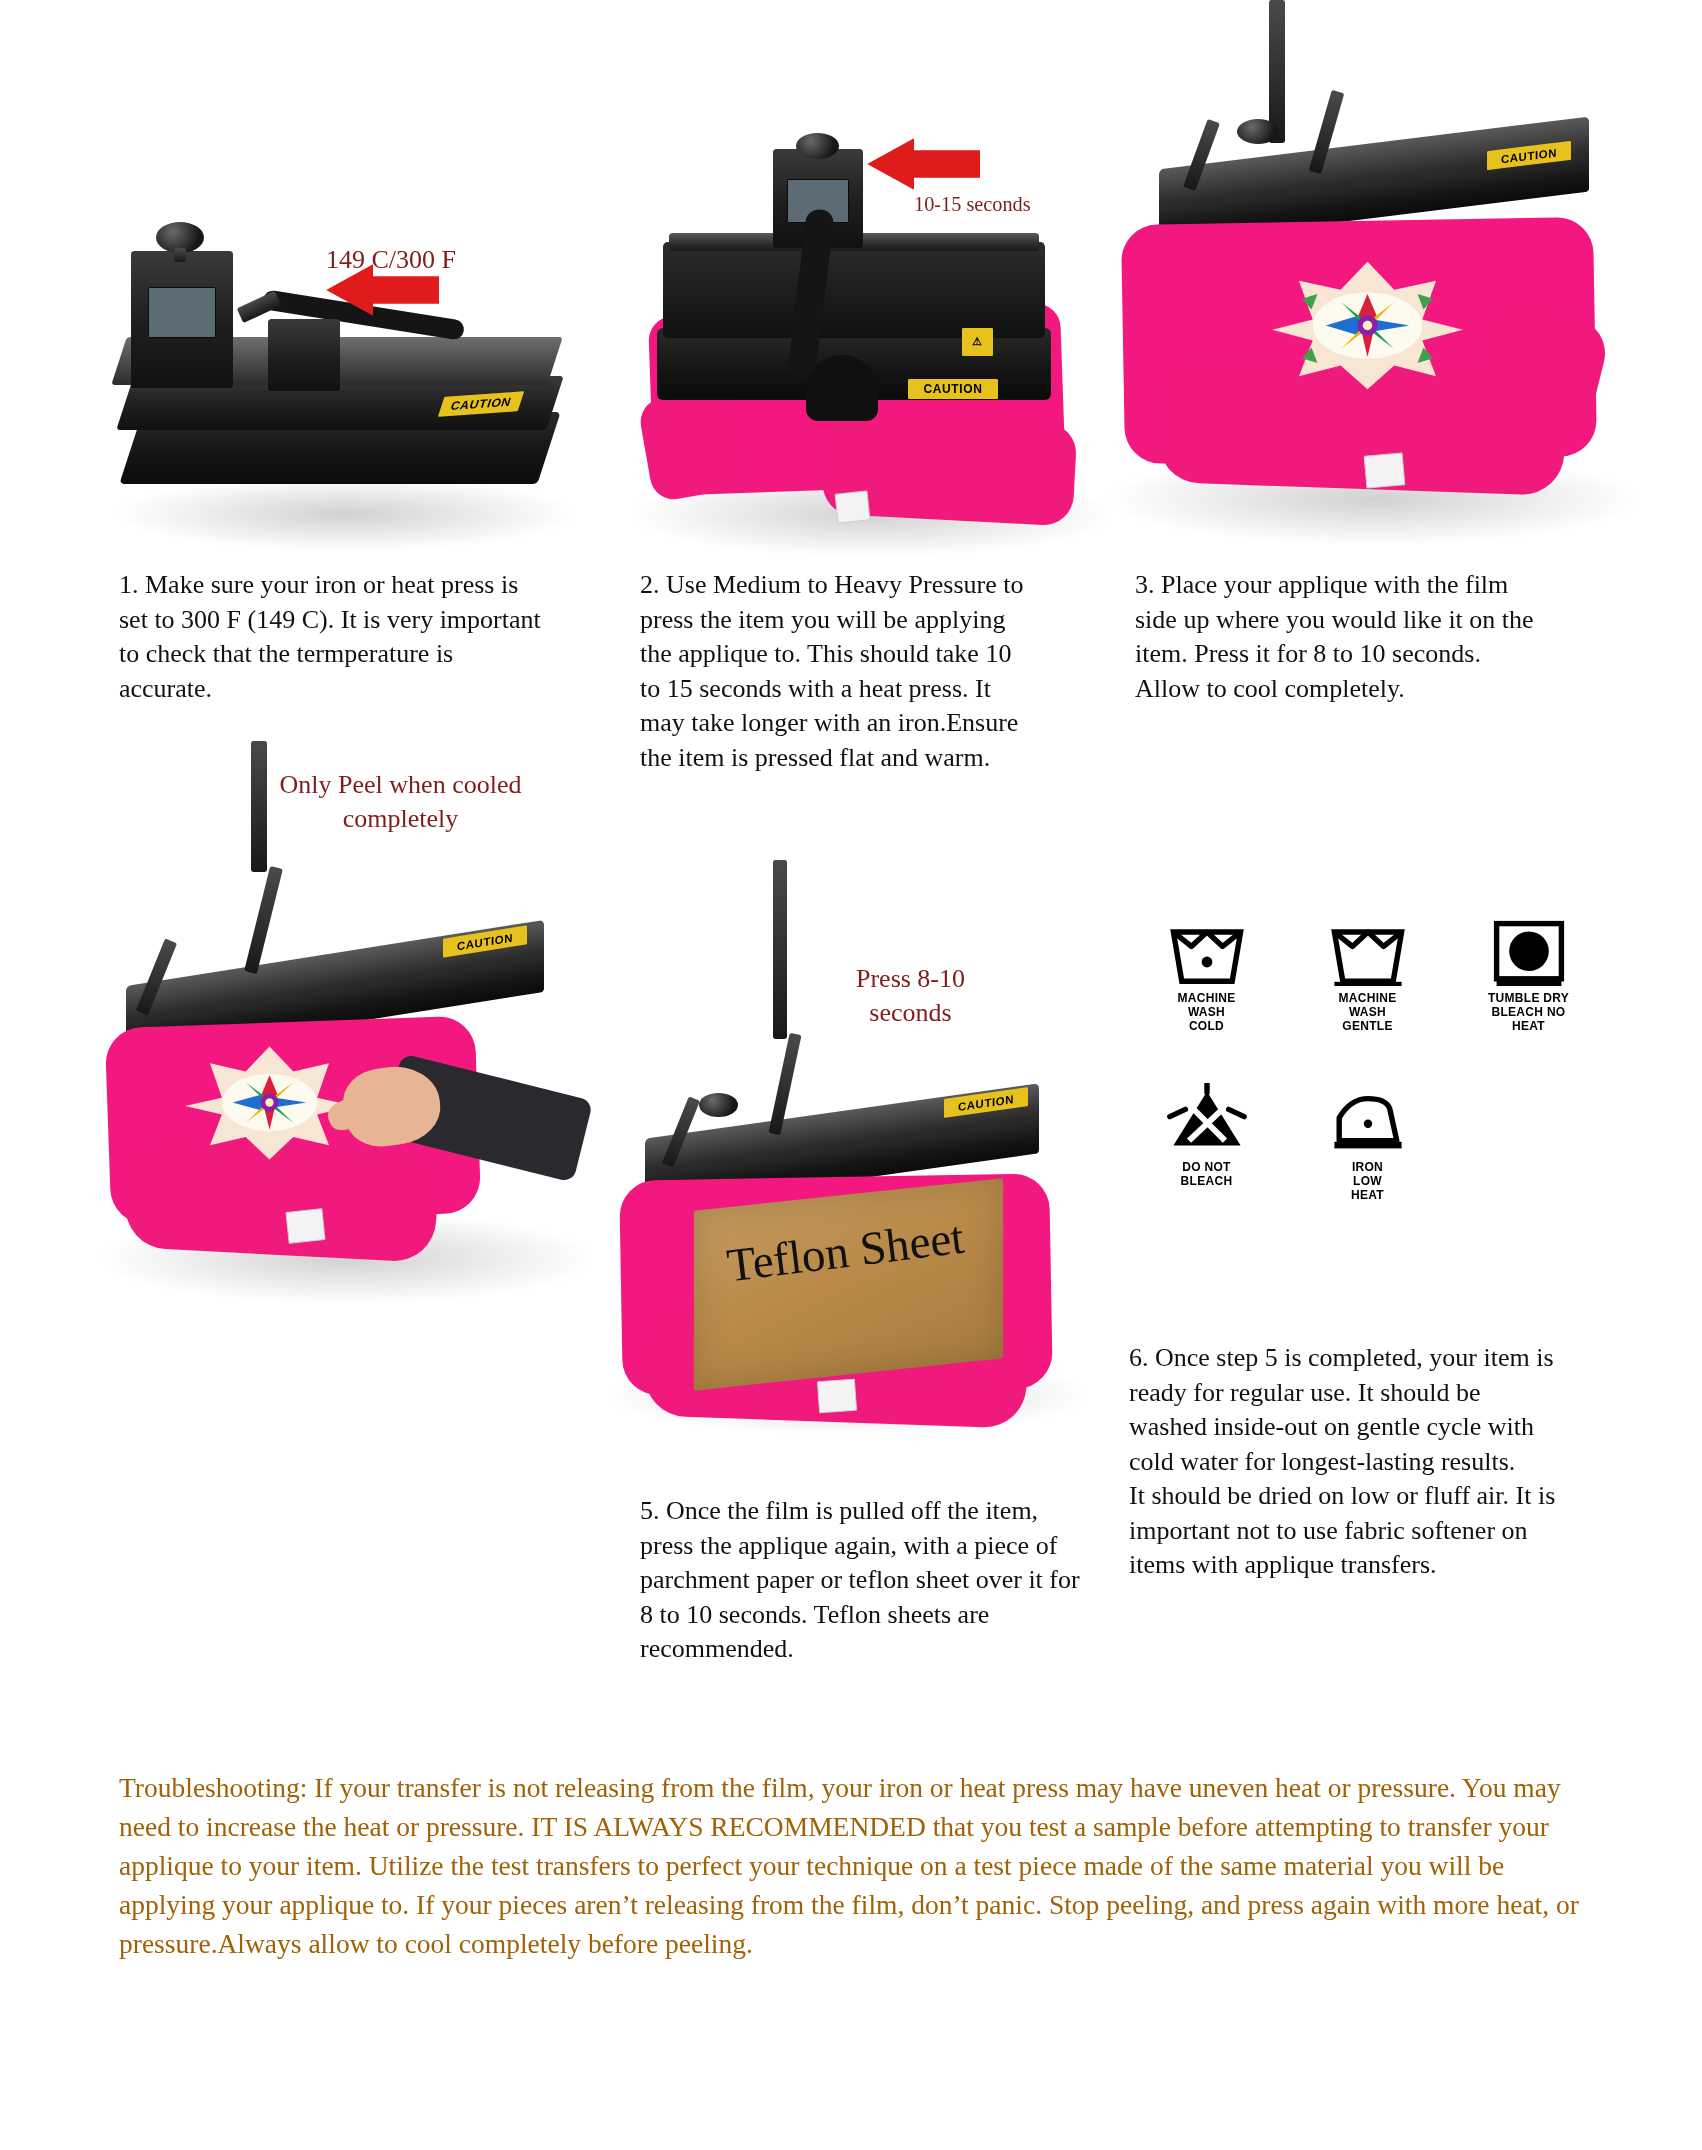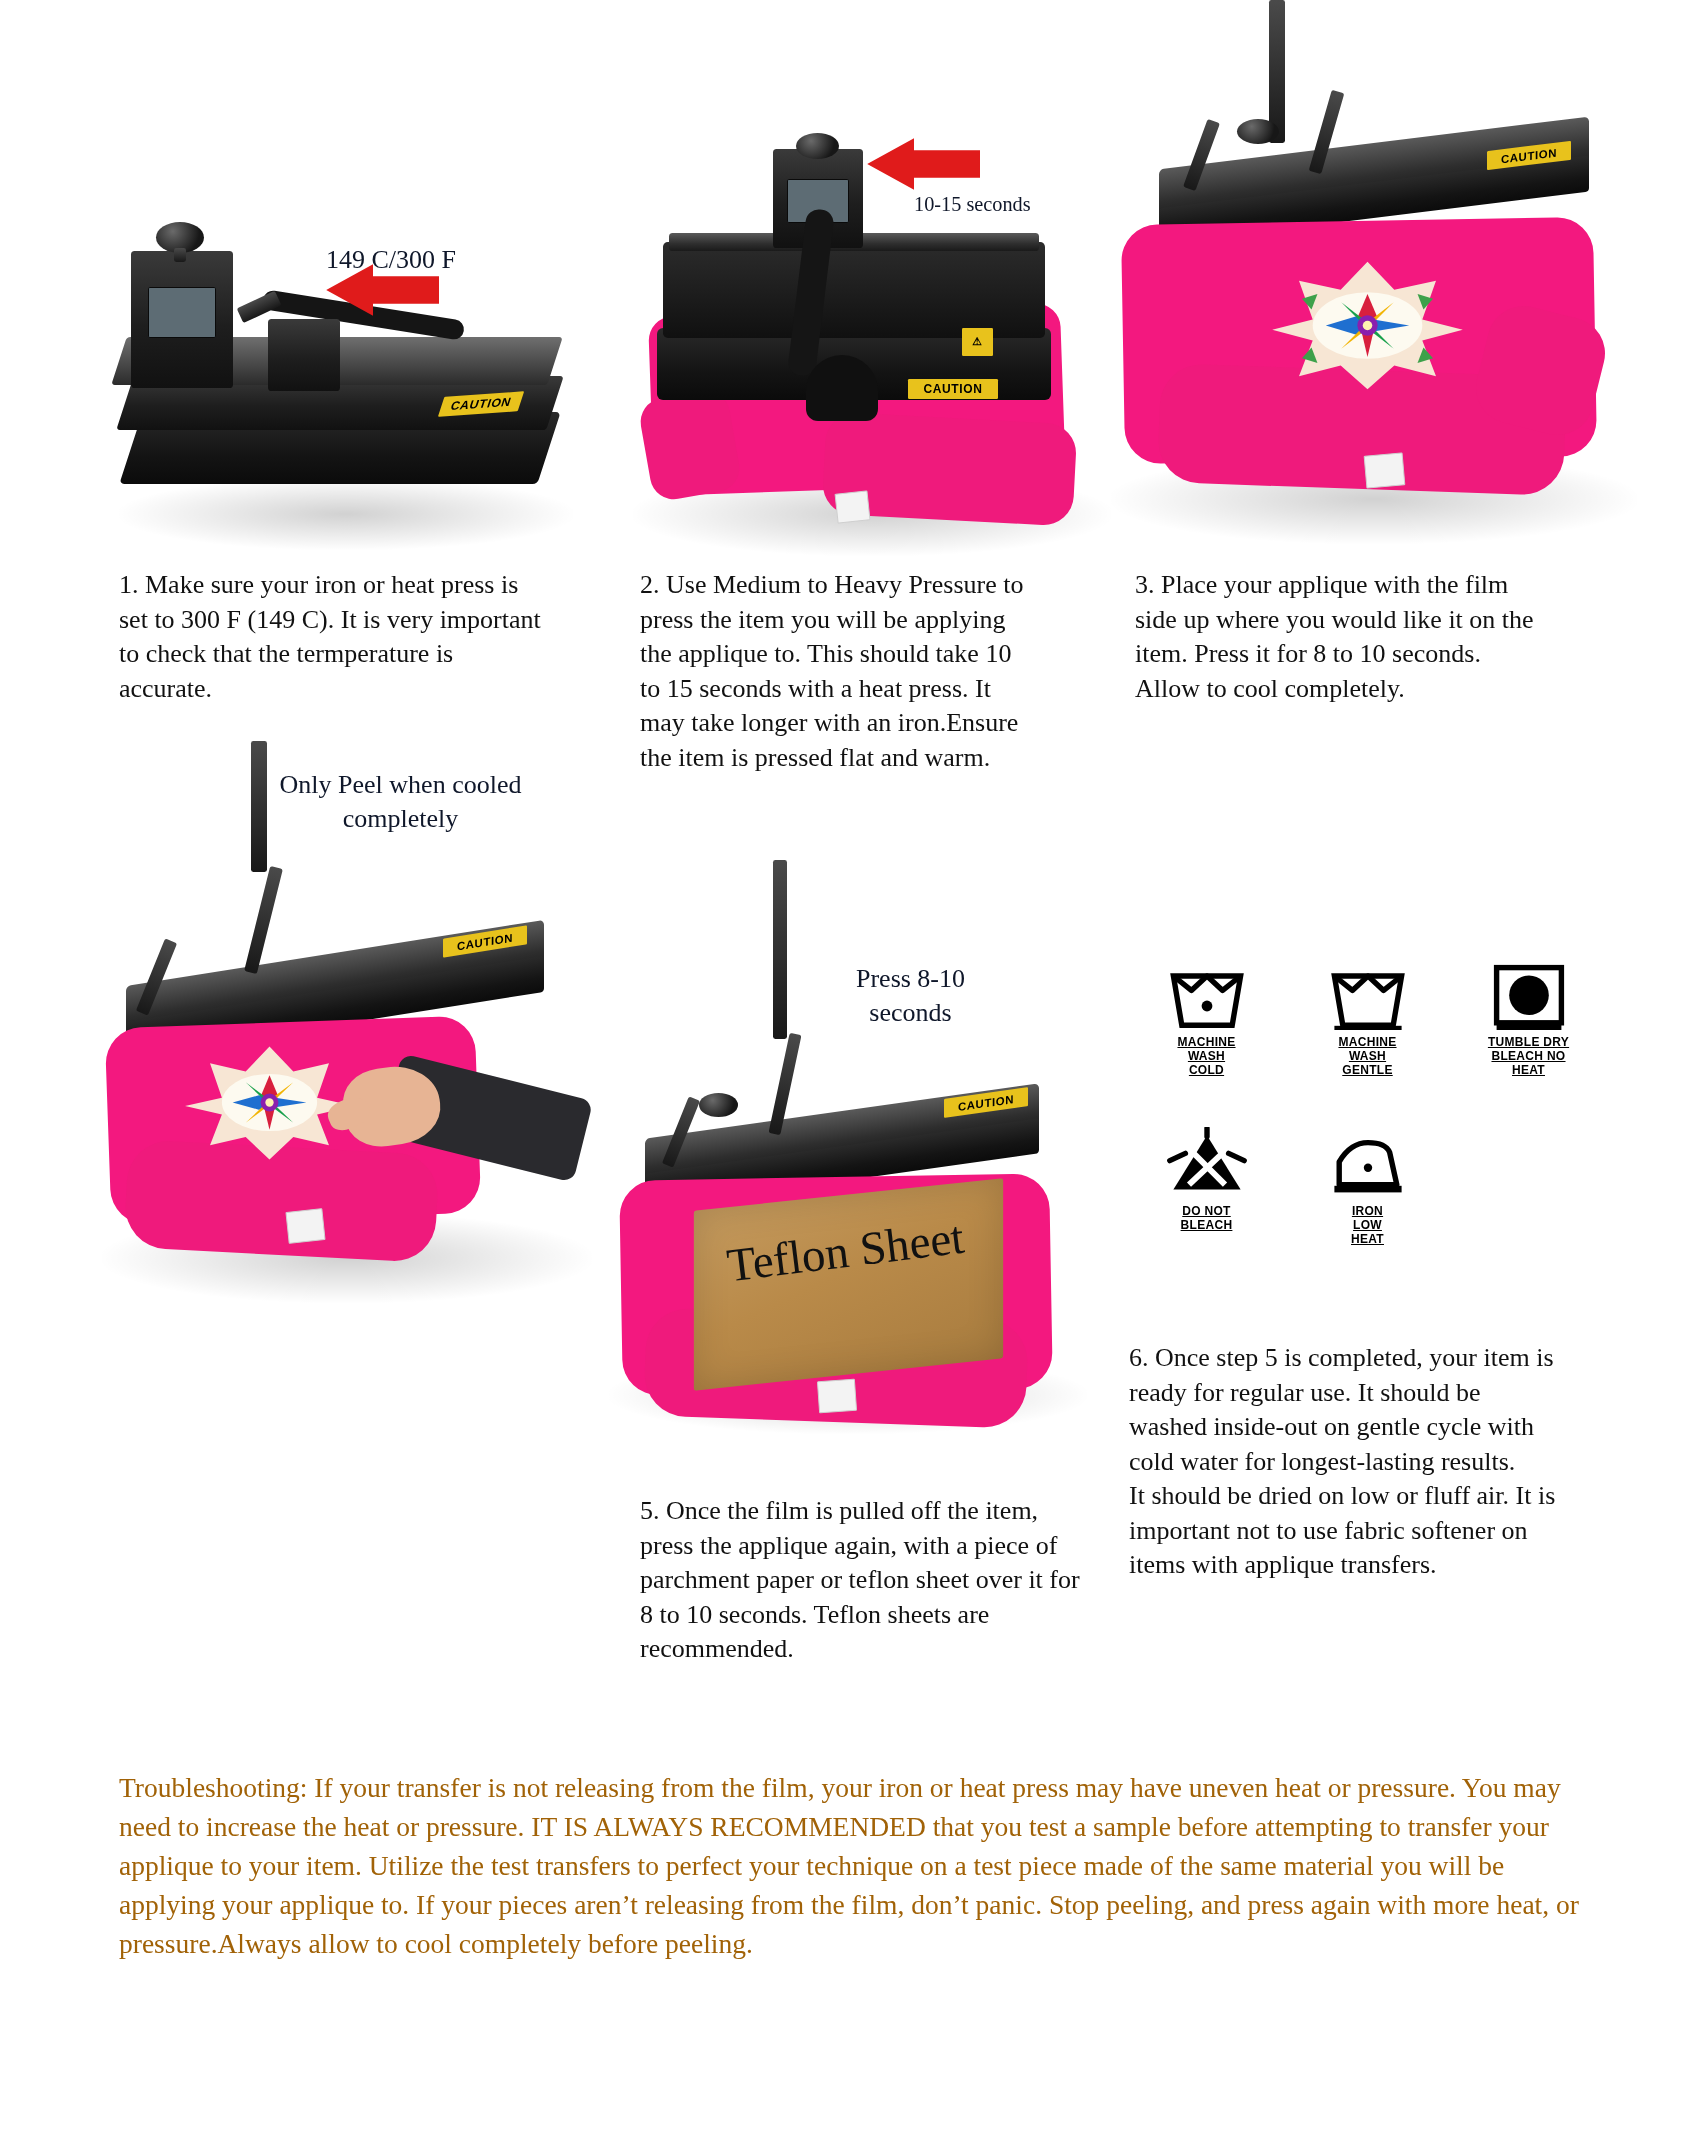--- a/index.html
+++ b/index.html
@@ -25,21 +25,21 @@
   .step-text {
     position: absolute;
     font-size: 26px;
     line-height: 1.33;
     color: #111;
   }
   .callout {
     position: absolute;
     font-size: 26px;
     line-height: 1.3;
-    color: #0f172a;
+    color: #7f1d1d;
   }
   .callout.small { font-size: 20.3px; }
 
   
   .press {
     position: absolute;
   }
   .shadow-blob {
     position: absolute;
     background: radial-gradient(ellipse at center, rgba(0,0,0,0.18) 0%, rgba(0,0,0,0) 72%);
@@ -321,21 +321,21 @@
     <div class="shirt" style="left:12px; top:317px; width:430px; height:215px; border-radius:36px; transform:rotate(-1deg);"></div>
     <div class="shirt b" style="left:36px; top:454px; width:382px; height:108px; border-radius:42px; transform:rotate(2deg);"></div>
     <div class="tag" style="left:209px; top:520px; width:36px; height:30px; transform:rotate(-4deg);"></div>
 
     <div class="teflon" style="left:84px; top:335px; width:311px; height:179px; transform:rotate(-6deg) skewX(-6deg);"></div>
     <div class="teflon-label" style="left:108px; top:367px; width:257px; transform:rotate(-7deg);">Teflon Sheet</div>
   </div>
 
   <div class="step-text" style="left:640px; top:1494px; width:454px;">5. Once the film is pulled off the item, press the applique again, with a piece of parchment paper or teflon sheet over it for 8 to 10 seconds. Teflon sheets are recommended.</div>
 
-  <div class="care-grid" style="left:1138px; top:958px;text-decoration:underline;">
+  <div class="care-grid" style="left:1138px; top:914px;">
 
     <div class="care-cell">
       <svg width="84" height="72" viewBox="0 0 140 120">
         <path d="M14 30 L126 30 L112 112 L28 112 Z" fill="none" stroke="#000" stroke-width="9"></path>
         <path d="M14 30 L44 54 L70 30 L96 54 L126 30" fill="none" stroke="#000" stroke-width="9" stroke-linejoin="round"></path>
         <circle cx="70" cy="80" r="9" fill="#000"></circle>
       </svg>
       <div class="care-label">MACHINE
 WASH
 COLD</div>

